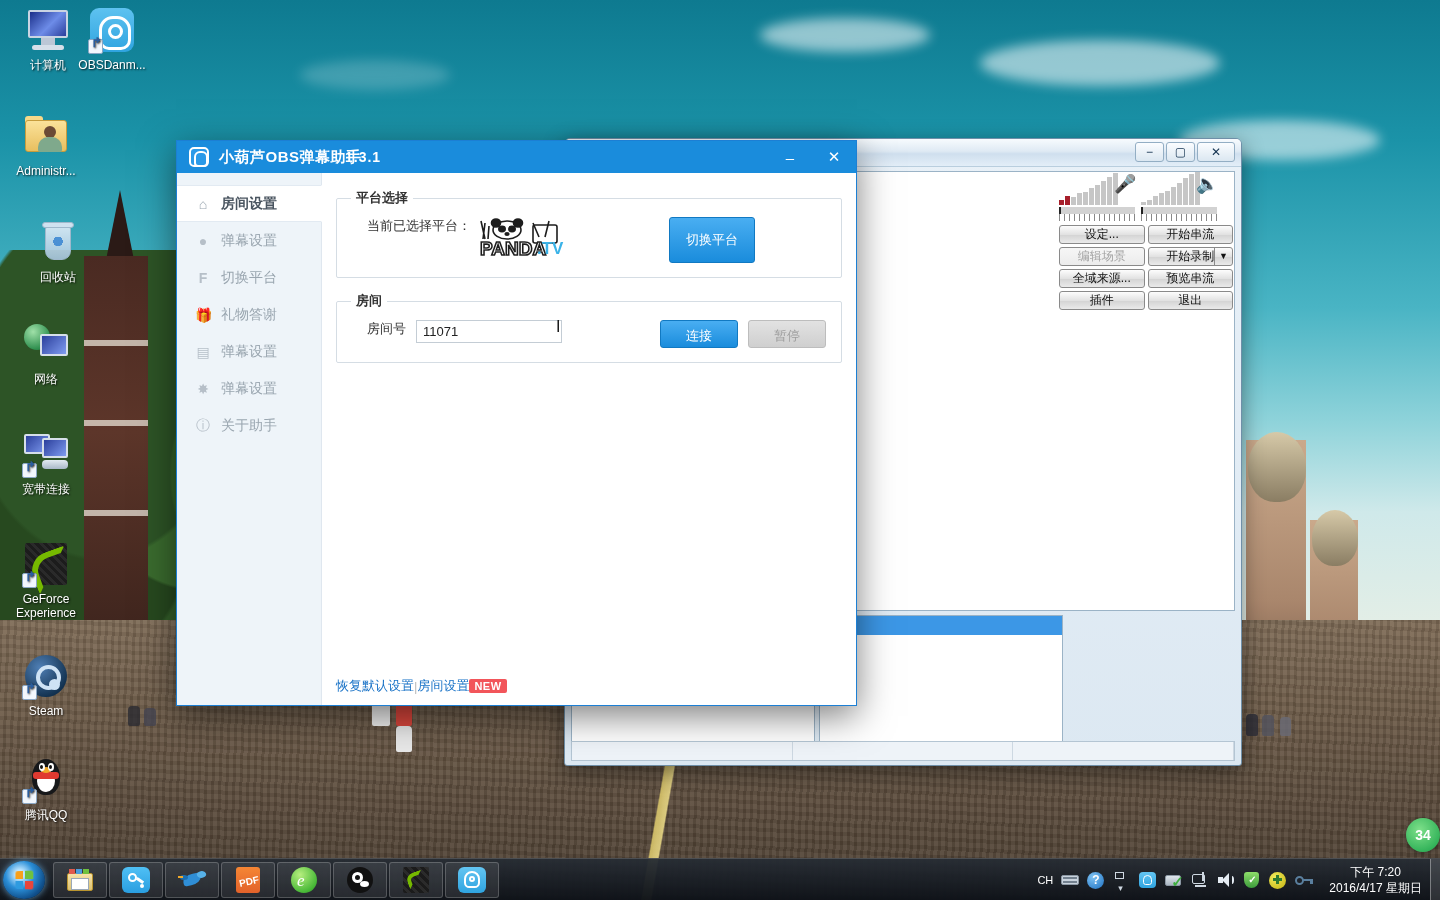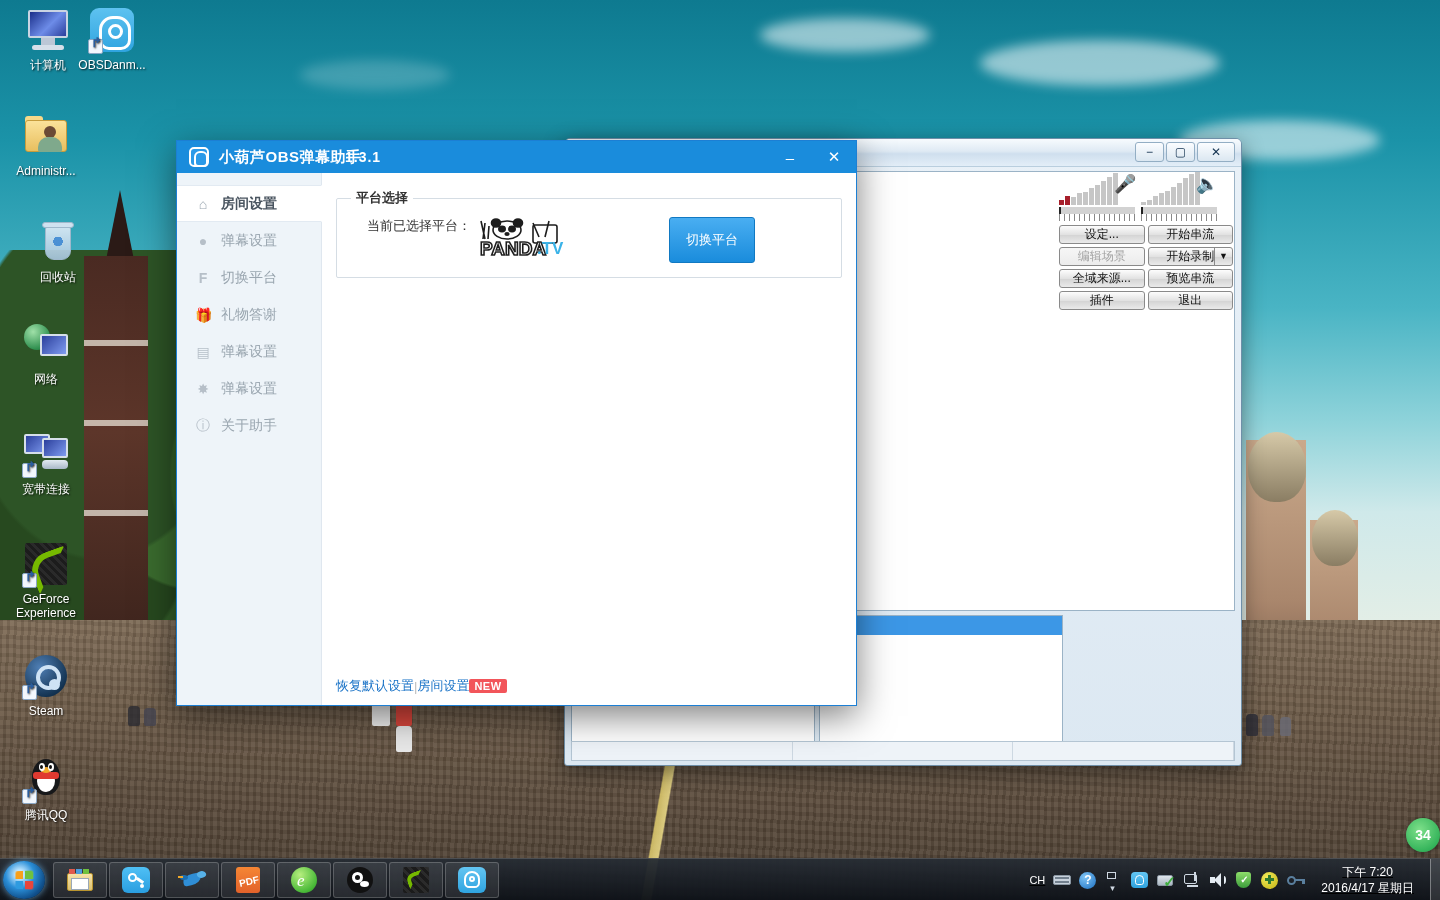--- a/index.html
+++ b/index.html
@@ -307,21 +307,21 @@
       linear-gradient(#e8453c,#e8453c) 10px 10px/8px 8px no-repeat;
     border-radius:2px; transform:perspective(30px) rotateY(-8deg);
   }
   .tb-btn {
     width:54px; height:36px; margin-left:2px; border:1px solid rgba(255,255,255,.2);
     border-radius:3px; background:rgba(255,255,255,.09);
     display:flex; align-items:center; justify-content:center; cursor:pointer; position:relative;
   }
   .tb-ic { width:30px; height:30px; position:relative; }
 
-  #tray { margin-left:auto; display:flex; align-items:center; gap:8px; padding-right:8px;text-decoration:underline; }
+  #tray { margin-left:auto; display:flex; align-items:center; gap:8px; padding-right:0; }
   .tray-ic { width:18px; height:18px; position:relative; cursor:pointer; }
   #tray-text { color:#fff; font-size:11px; }
   #clock {
     color:#fff; font-size:12px; text-align:center; line-height:16px; padding:0 8px; cursor:default;
   }
   #show-desktop {
     width:10px; height:42px; border-left:1px solid rgba(255,255,255,.35);
     background:rgba(255,255,255,.12); cursor:pointer;
   }
   #green-badge {
@@ -613,20 +613,32 @@
               <ellipse cx="30" cy="17" rx="2.6" ry="2" fill="#1d1d1d"></ellipse>
               <rect x="56" y="8" width="24" height="18" rx="2" fill="none" stroke="#1d1d1d" stroke-width="1.6"></rect>
               <text x="3" y="38" font-family="Liberation Sans, sans-serif" font-size="19" font-weight="bold" fill="#ffffff" stroke="#1d1d1d" stroke-width="1.6">PANDA</text>
               <text x="60" y="37" font-family="Liberation Sans, sans-serif" font-size="17" font-weight="bold" fill="#3bb3e8">.TV</text>
             </svg>
           </div>
           <button class="btn-blue" style="margin-left:96px">切换平台</button>
         </div>
       </fieldset>
 
+      <fieldset class="box">
+        <legend>房间</legend>
+        <div class="row" style="height:28px; position:relative;">
+          <span class="lbl-text" style="margin-left:16px">房间号</span>
+          <div style="position:relative; margin-left:10px;">
+            <input id="room-input" type="text" value="11071" style="">
+            <span class="caret-i">I</span>
+          </div>
+          <button class="btn-blue" style="margin-left:98px; width:78px">连接</button>
+          <button class="btn-grey" style="margin-left:10px; width:78px">暂停</button>
+        </div>
+      </fieldset>
 
       <div id="dm-foot">
         <a>恢复默认设置</a>
         <span class="sep">|</span>
         <a>房间设置</a>
         <span class="new-badge">NEW</span>
       </div>
     </div>
   </div>
 </div>

